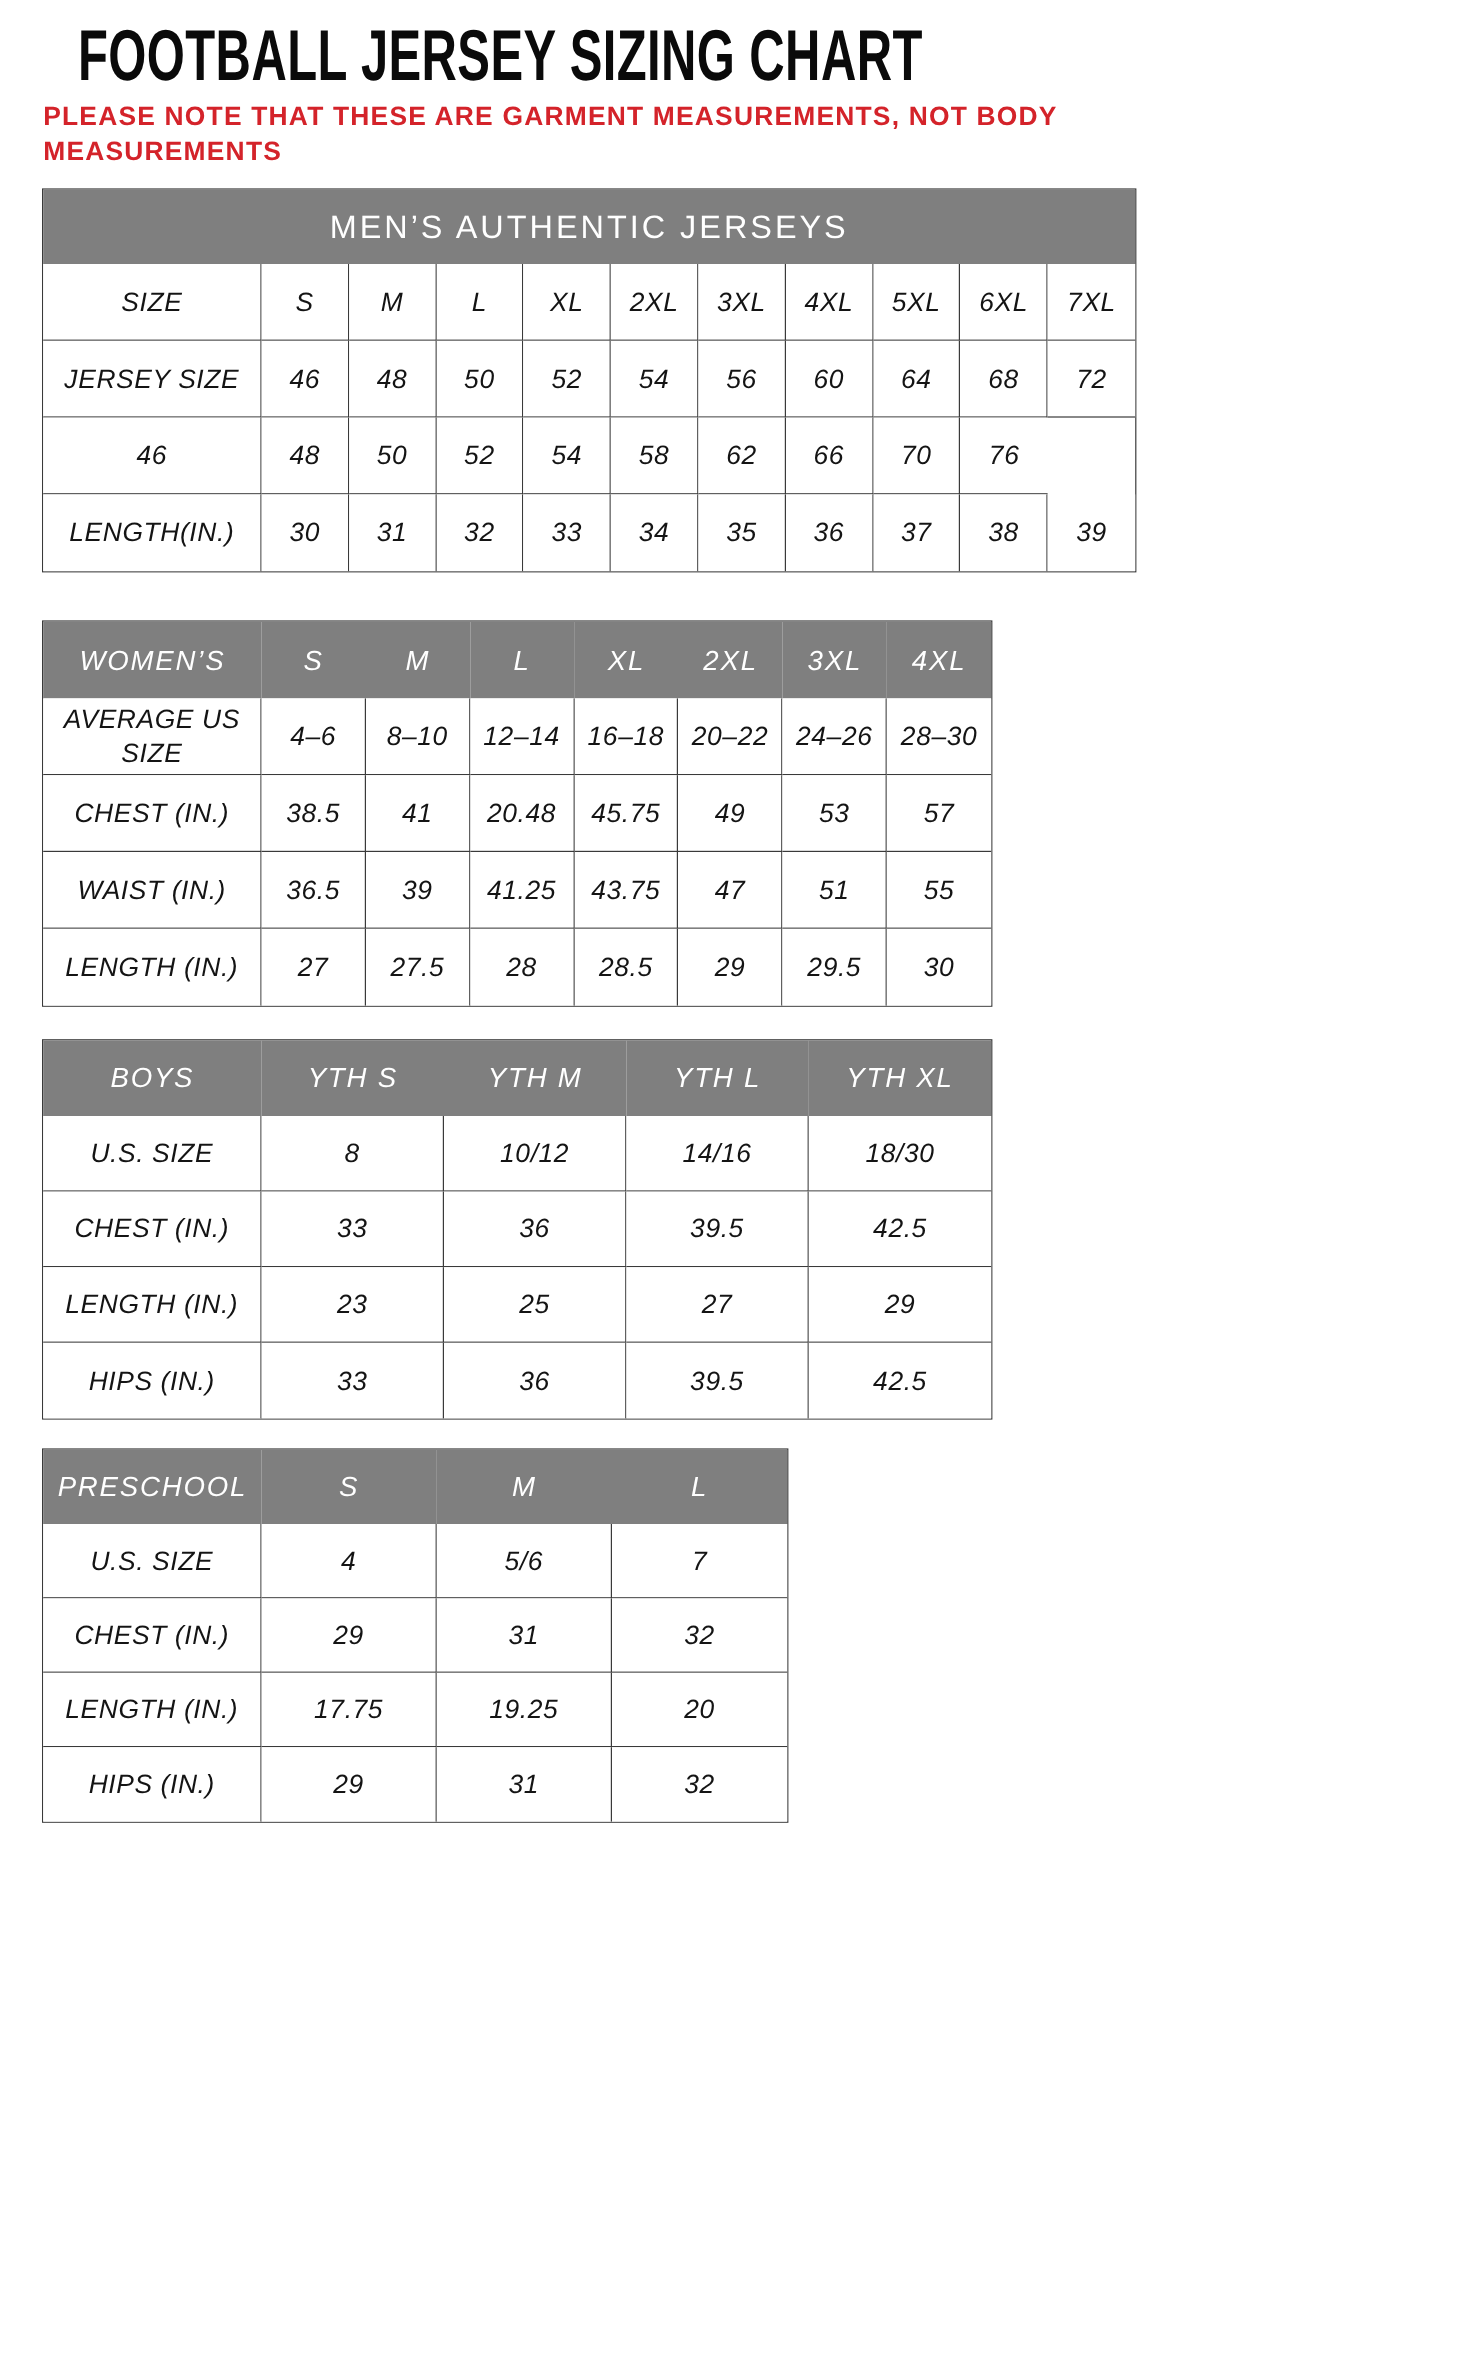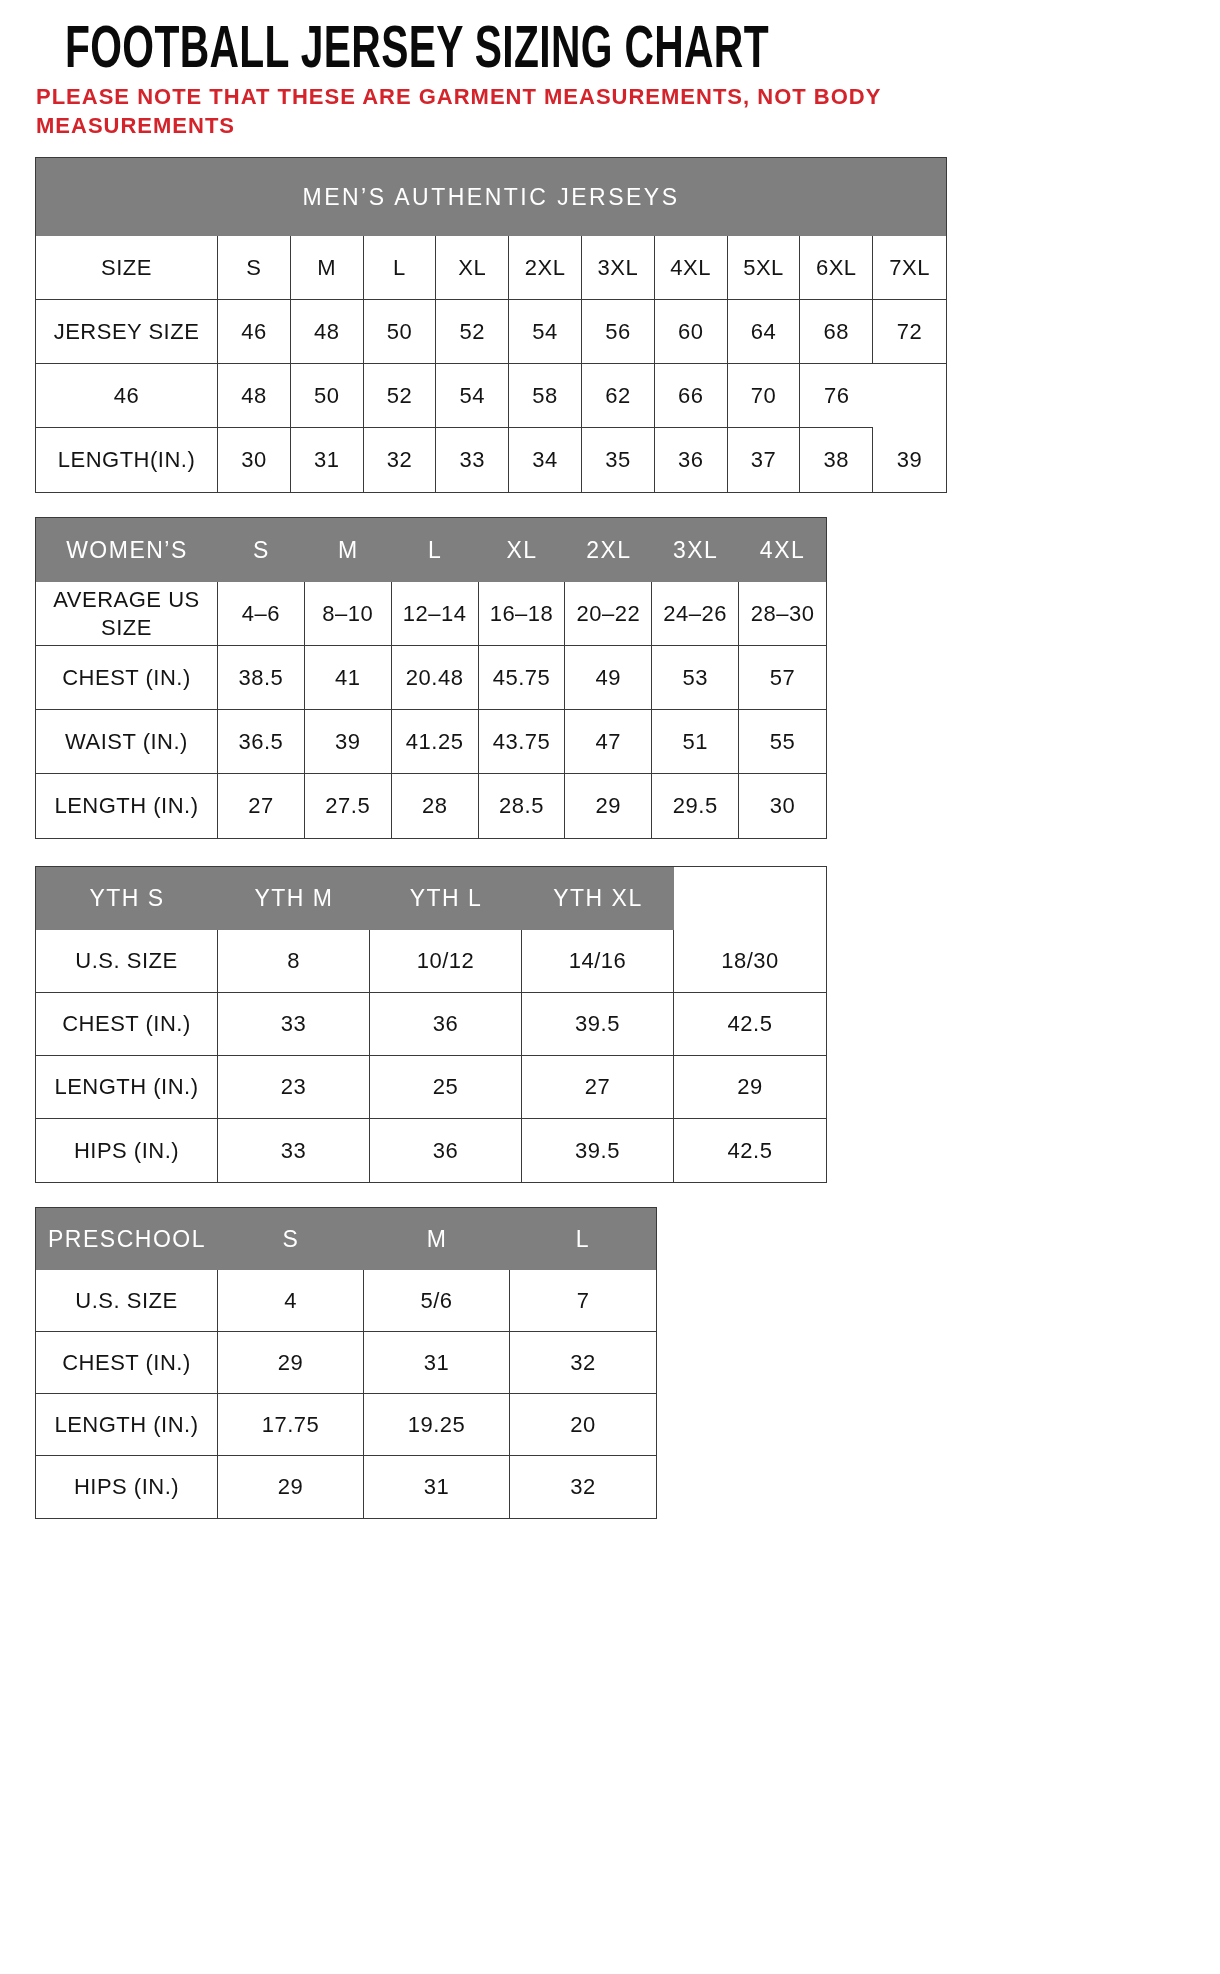--- a/index.html
+++ b/index.html
@@ -46,31 +46,31 @@
     position: absolute;
     background: #ffffff;
     border: 1px solid var(--grid-line, #3a3a3a);
   }
   .t-mens      { left: 35px; top: 157px;  width: 912px; }
   .t-womens    { left: 35px; top: 517px;  width: 792px; }
   .t-boys      { left: 35px; top: 866px;  width: 792px; }
   .t-preschool { left: 35px; top: 1207px; width: 622px; }
 
   .banner {
-    height: 78px;
+    height: 62px;
     background: var(--header-gray, #7f7f7f);
     color: var(--header-text, #ffffff);
     display: flex;
     align-items: center;
     justify-content: center;
-    font-size: 23px;
+    font-size: 27px;
     letter-spacing: 2.5px;
     text-align: center;
   }
-  .row { display: grid; }
+  .row { display: grid; font-style: italic; }
   .t-mens .row      { grid-template-columns: 182px repeat(10, 1fr); height: 64px; }
   .t-womens .row    { grid-template-columns: 182px repeat(7, 1fr);  height: 64px; }
   .t-boys .row      { grid-template-columns: 182px repeat(4, 1fr);  height: 63px; }
   .t-preschool .row { grid-template-columns: 182px repeat(3, 1fr);  height: 62px; }
 
   .cell {
     display: flex;
     align-items: center;
     justify-content: center;
     text-align: center;
@@ -217,20 +217,21 @@
         <div class="cell">28</div>
         <div class="cell">28.5</div>
         <div class="cell">29</div>
         <div class="cell">29.5</div>
         <div class="cell">30</div>
       </div>
     </section>
 
   <section class="size-table t-boys">
       <div class="row header-row">
+        <div class="cell label-cell">BOYS</div>
         <div class="cell">YTH S</div>
         <div class="cell">YTH M</div>
         <div class="cell">YTH L</div>
         <div class="cell">YTH XL</div>
       </div>
       <div class="row">
         <div class="cell label-cell">U.S. SIZE</div>
         <div class="cell">8</div>
         <div class="cell">10/12</div>
         <div class="cell">14/16</div>

